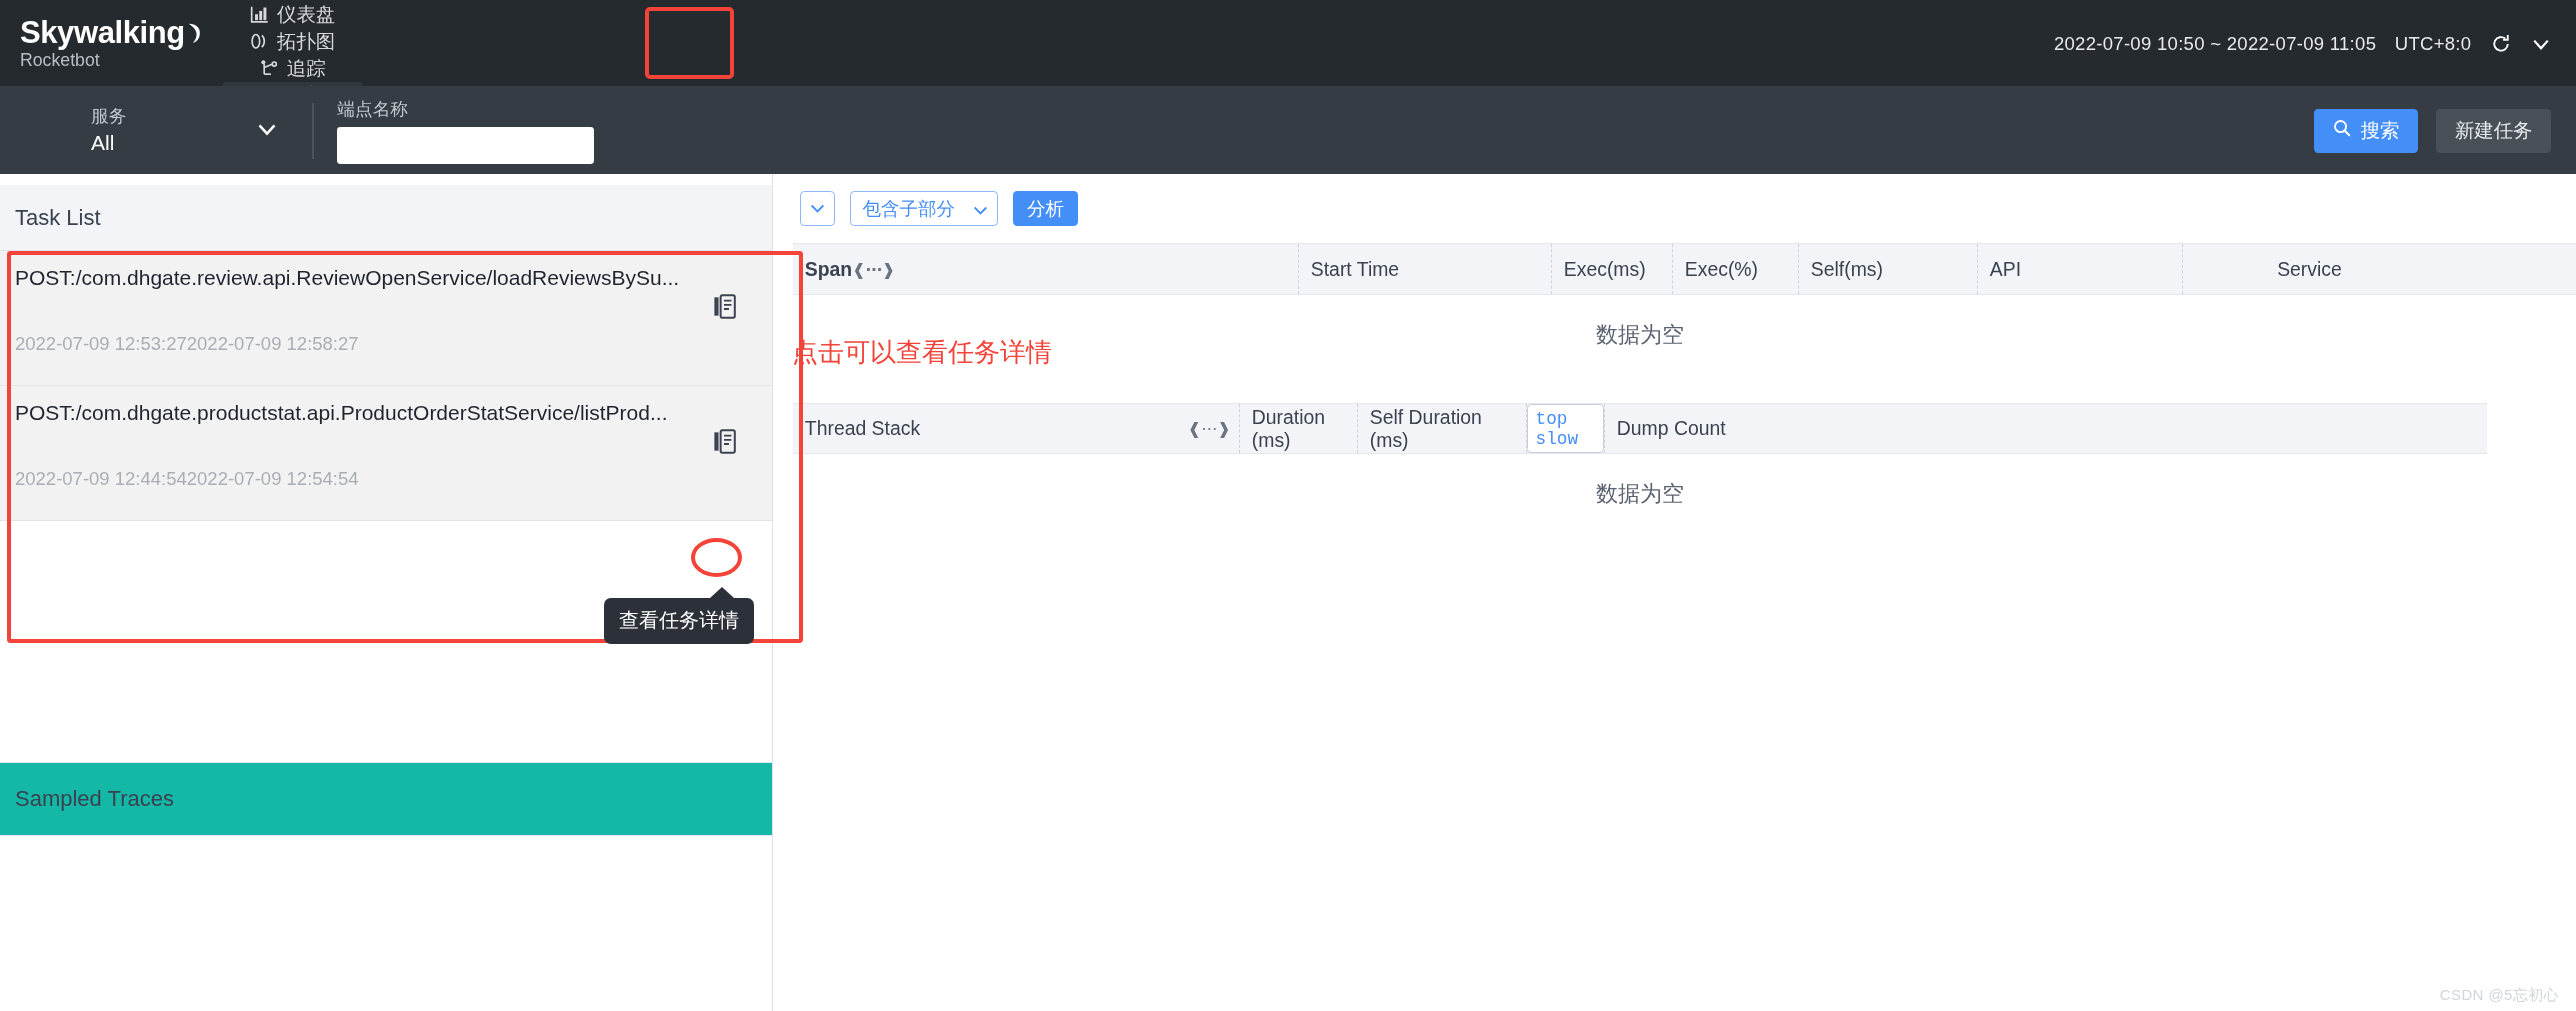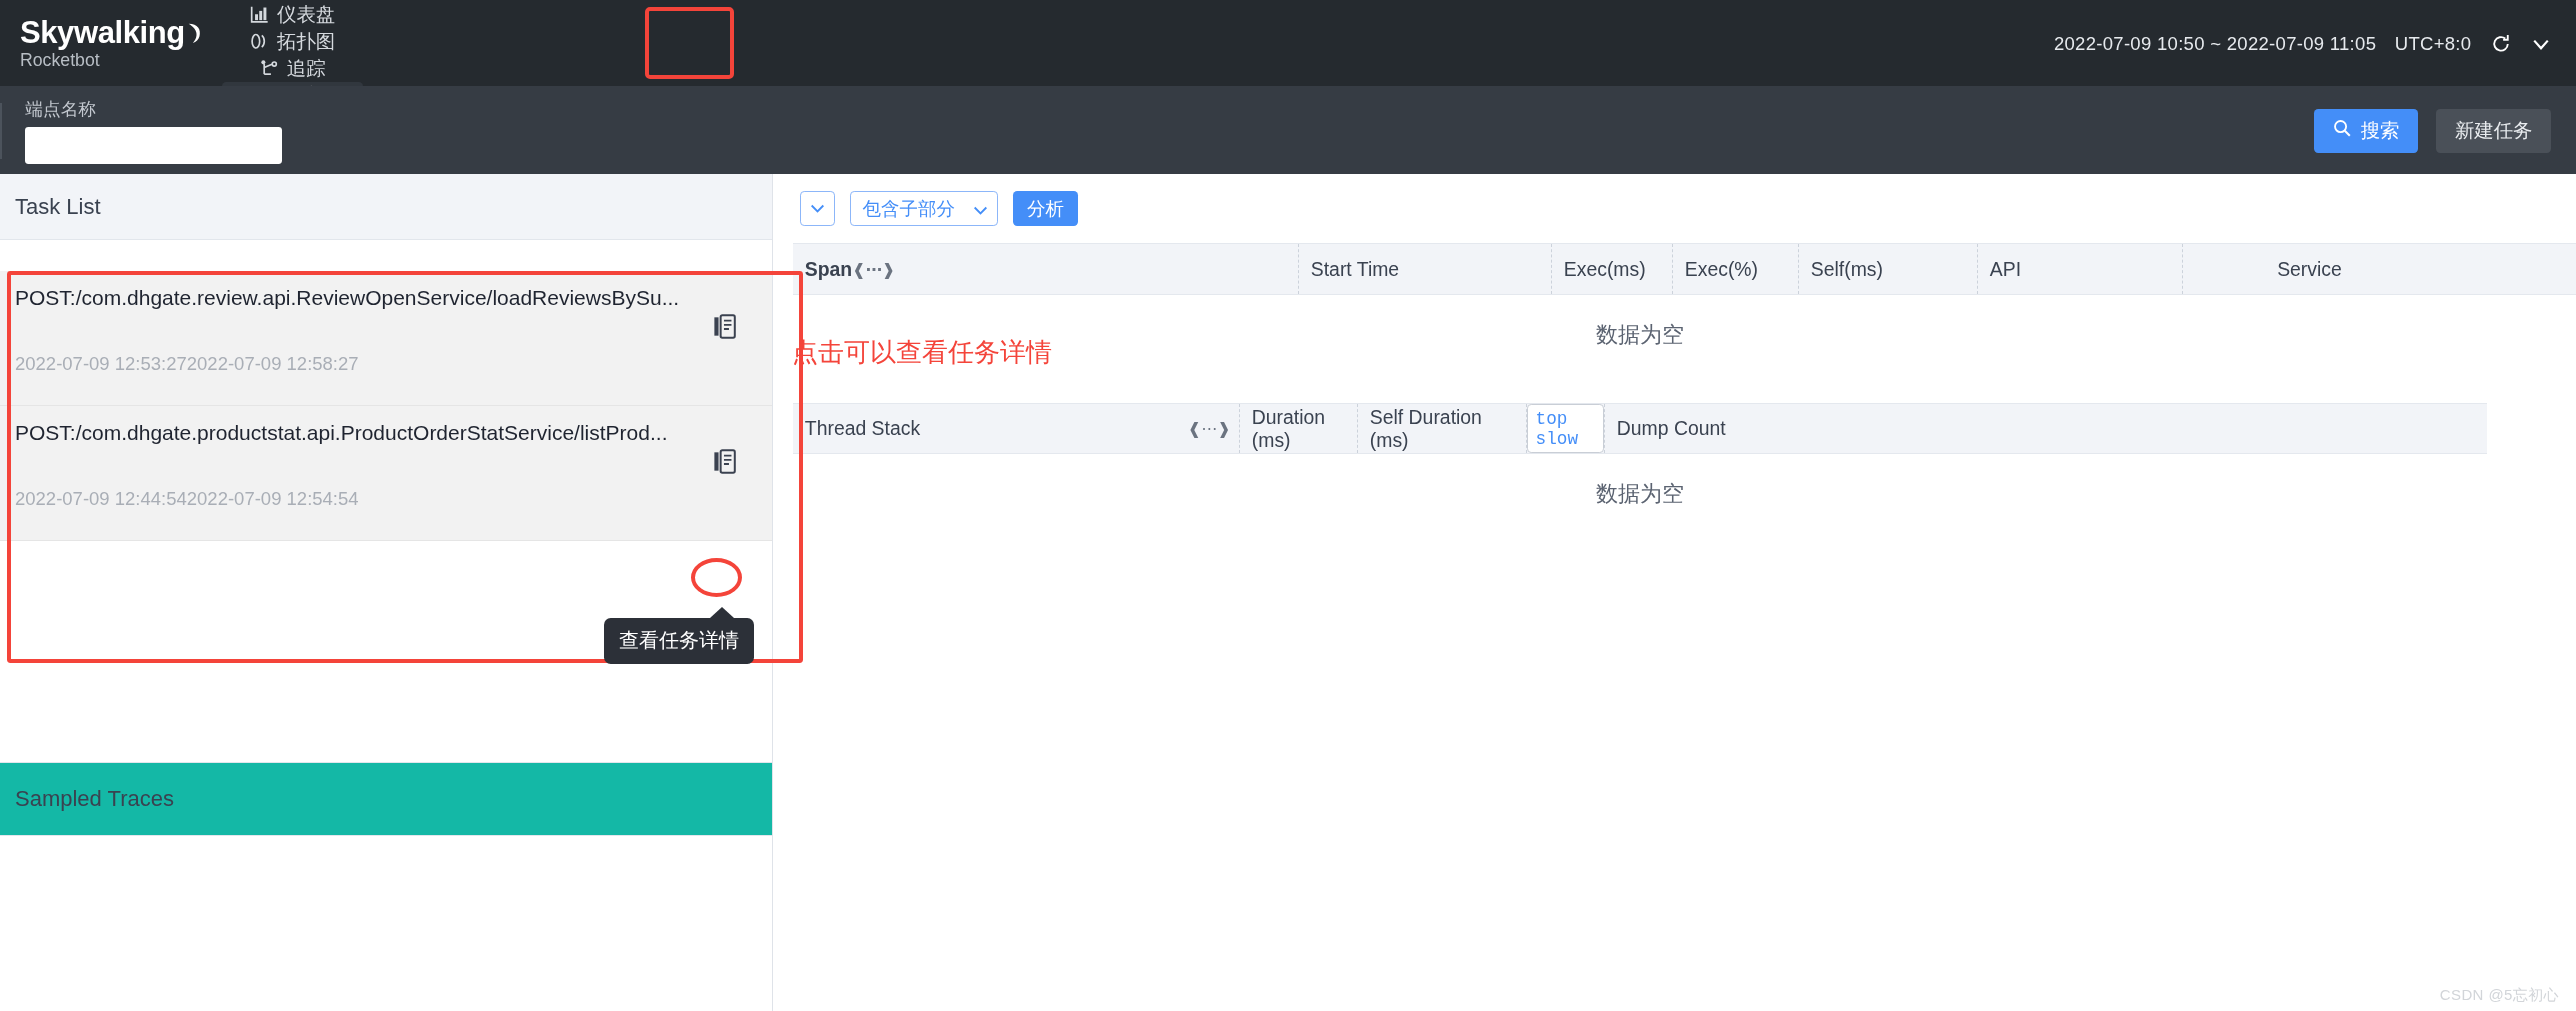--- a/index.html
+++ b/index.html
@@ -106,23 +106,23 @@
   }
 
   
   .left-panel {
     width: 773px; height: 837px; background: #ffffff;
     border-right: 0.8px solid #dfe3e9; position: relative;
   }
   .panel-hd {
     height: 66px; background: #f2f4f8; border-bottom: 0.8px solid #e2e6ec;
     display: flex; align-items: center; padding-left: 15px;
-    color: #3a4250; font-size: 22px;
-  }
-  .task-list { position: relative; height: 472px; background: #fff; margin-top: 31px; }
+    color: #3a4250; font-size: 22px; margin-top: 11px;
+  }
+  .task-list { position: relative; height: 472px; background: #fff; }
   .task-item {
     background: #f2f2f2; border-bottom: 0.8px solid #e5e5e5;
     padding: 12.6px 15px 12.6px 15px; position: relative; cursor: pointer;
     height: 135px;
   }
   .task-name {
     color: #1f2430; font-size: 21px; line-height: 1.3;
     white-space: nowrap; overflow: hidden;
   }
   .task-icon-row { height: 35px; position: relative; }
@@ -348,20 +348,29 @@
       <span class="hdr-icon">
         <svg width="22" height="22" viewBox="0 0 26 26">
             <path d="M5,9 L13,18 L21,9" stroke="#ffffff" stroke-width="2.6" fill="none"></path>
           </svg>
       </span>
     </div>
   </div>
   <div class="nav-highlight"></div>
 
   <div class="toolbar">
+    <div class="svc-block">
+      <div class="svc-label">服务</div>
+      <div class="svc-value">All</div>
+      <span class="svc-caret">
+        <svg width="20" height="15" viewBox="0 0 24 18">
+            <path d="M3,4 L12,14 L21,4" stroke="#ffffff" stroke-width="3" fill="none"></path>
+          </svg>
+      </span>
+    </div>
     <div class="divider-v"></div>
     <div class="ep-block">
       <div class="ep-label">端点名称</div>
       <input class="ep-input" type="text" value="" placeholder="" style="">
     </div>
     <div class="tb-right">
       <button class="btn-search">
         <span>
           <svg width="18.5" height="18.5" viewBox="0 0 22 22">
               <circle cx="9" cy="9" r="6.6" stroke="#ffffff" stroke-width="2.2" fill="none"></circle>

